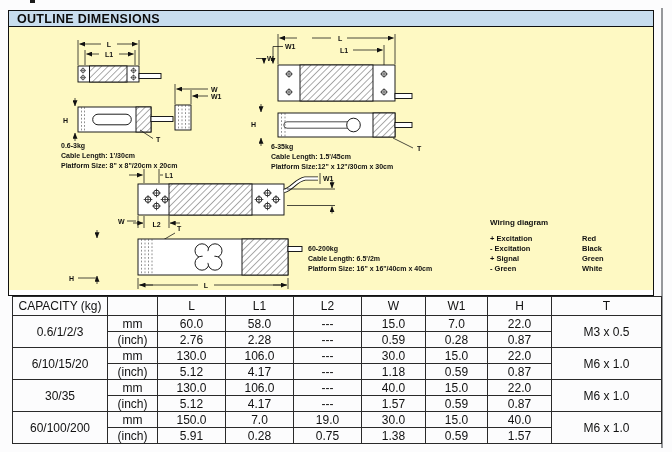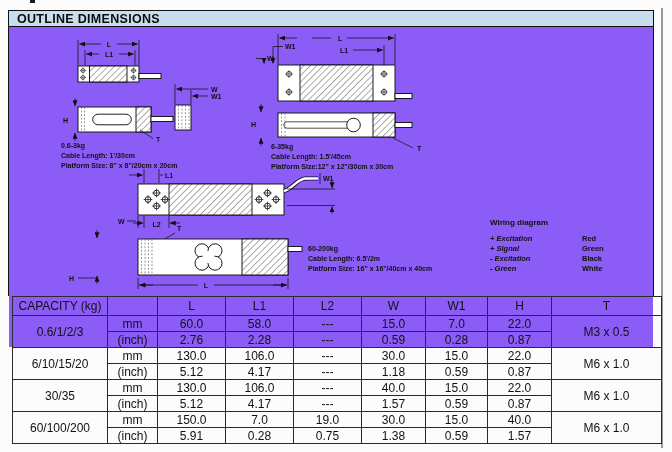--- a/index.html
+++ b/index.html
@@ -5,32 +5,32 @@
   html,body{margin:0;padding:0;background:#fbfbfc;}
   .page{position:relative;width:672px;height:452px;background:#fcfcfd;overflow:hidden;
         font-family:"Liberation Sans",sans-serif;color:#111;}
   .corner-mark{position:absolute;left:30px;top:0;width:5px;height:3px;background:#1a1a1a;}
   .page-edge{position:absolute;left:661px;top:8px;width:2px;height:440px;background:#96989b;}
   .main-box{position:absolute;left:8px;top:10px;width:646px;height:286px;
             border:1.3px solid #111;box-sizing:border-box;background:#fff;}
   .title-bar{height:16px;border-bottom:1.3px solid #111;box-sizing:border-box;
              display:flex;align-items:center;padding-left:8px;}
   .title-bar h1{margin:0;font-size:12.5px;font-weight:bold;letter-spacing:.3px;color:#0c0c0c;}
-  .draw-area{position:relative;height:320px;background:#8b5cf6;}
+  .draw-area{position:relative;height:263px;background:#fef9c3;}
   .draw-area svg{position:absolute;left:0;top:0;}
   svg text{font-family:"Liberation Sans",sans-serif;font-size:7px;font-weight:bold;fill:#111;}
   svg .d{stroke:#111;stroke-width:0.75;fill:none;}
   svg .a{stroke:#111;stroke-width:0.75;fill:none;marker-end:url(#ar);}
   svg .o{fill:#fff;stroke:#111;stroke-width:0.95;}
   svg .h{fill:url(#hat);stroke:#111;stroke-width:0.95;}
   svg .ph{stroke:#444;stroke-width:0.6;stroke-dasharray:1.8 1.8;fill:none;}
   .wiring{position:absolute;left:481px;top:191px;width:160px;}
   .wiring .whead{font-size:8px;font-weight:bold;margin-bottom:7px;}
   .wrow{display:flex;font-size:7.5px;font-weight:bold;line-height:10px;}
-  .wrow .wl{width:92px;font-style:italic;}
+  .wrow .wl{width:92px;}
   .dim-table{position:absolute;left:12px;top:296px;width:649px;border-collapse:collapse;
              table-layout:fixed;font-size:12px;color:#111;}
   .dim-table th,.dim-table td{border:1px solid #2a2a2a;text-align:center;padding:0;
                               font-weight:normal;overflow:hidden;white-space:nowrap;}
   .dim-table{border:1.5px solid #111;}
   .dim-table thead tr{height:19px;}
   .dim-table tbody tr{height:16px;}
   .dim-table tr.grp td{border-top:1.3px solid #1a1a1a;}
 </style>
 </head>
@@ -230,26 +230,26 @@
         </g>
       </svg>
 
       <div class="wiring">
         <div class="whead">Wiring diagram</div>
         <div class="wrow">
           <span class="wl">+ Excitation</span>
           <span>Red</span>
         </div>
         <div class="wrow">
+          <span class="wl">- Excitation</span>
+          <span>Black</span>
+        </div>
+        <div class="wrow">
           <span class="wl">+ Signal</span>
           <span>Green</span>
-        </div>
-        <div class="wrow">
-          <span class="wl">- Excitation</span>
-          <span>Black</span>
         </div>
         <div class="wrow">
           <span class="wl">- Green</span>
           <span>White</span>
         </div>
       </div>
     </div>
   </div>
 
   <table class="dim-table">

